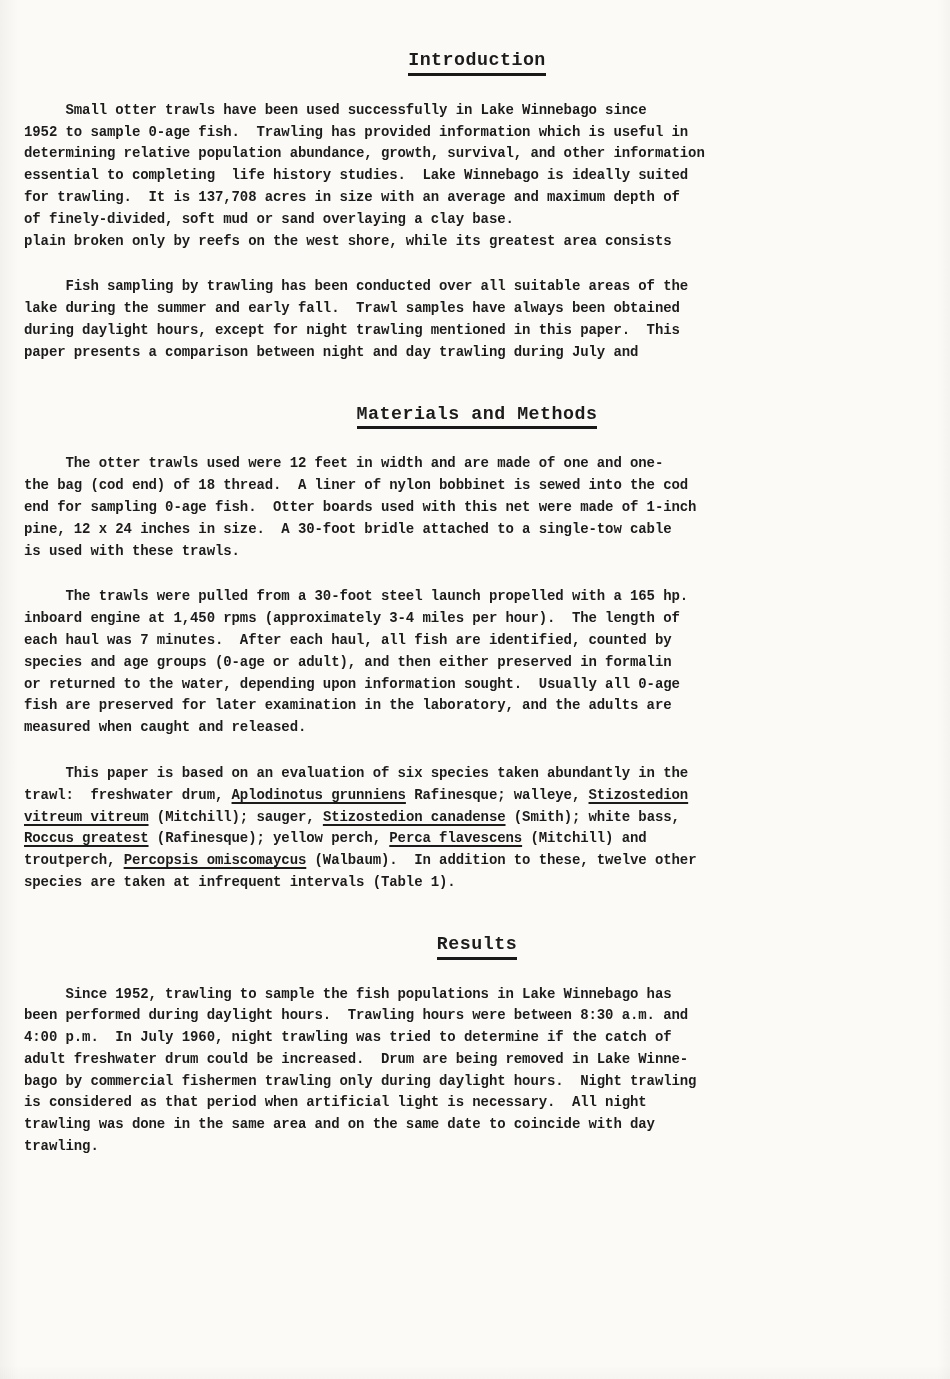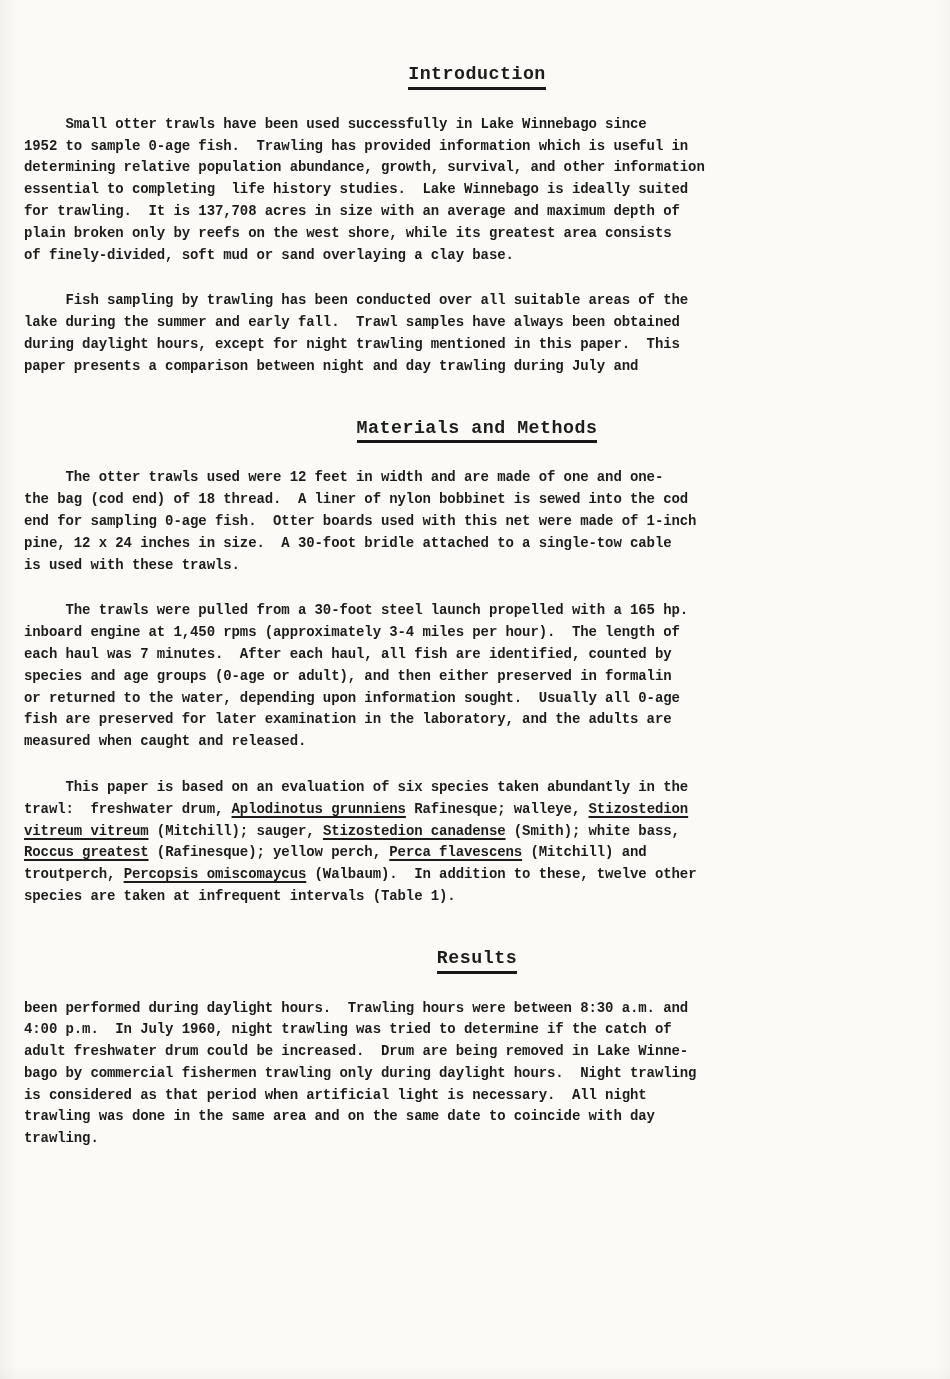--- a/index.html
+++ b/index.html
@@ -19,21 +19,21 @@
     content: "";
     position: absolute;
     inset: 0;
     pointer-events: none;
     background:
       linear-gradient(90deg, rgba(120,120,115,0.07) 0, rgba(0,0,0,0) 18px),
       linear-gradient(270deg, rgba(120,120,115,0.05) 0, rgba(0,0,0,0) 12px),
       linear-gradient(0deg, rgba(120,120,115,0.04) 0, rgba(0,0,0,0) 14px);
   }
   .doc {
-    padding: 64px 20px 0 24px;
+    padding: 50px 20px 0 24px;
     position: relative;
   }
   .heading {
     text-align: center;
     font-size: 18.3px;
     line-height: 21.8px;
     font-weight: 700;
     margin-bottom: 24px;
     letter-spacing: 0.5px;
   }
@@ -64,22 +64,22 @@
 <body>
 
 <main class="doc" id="doc">
     <div class="heading"><span class="heading-text">Introduction</span></div>
     <div class="para">
       <div class="line"><span>     Small otter trawls have been used successfully in Lake Winnebago since</span></div>
       <div class="line"><span>1952 to sample 0-age fish.  Trawling has provided information which is useful in</span></div>
       <div class="line"><span>determining relative population abundance, growth, survival, and other information</span></div>
       <div class="line"><span>essential to completing  life history studies.  Lake Winnebago is ideally suited</span></div>
       <div class="line"><span>for trawling.  It is 137,708 acres in size with an average and maximum depth of</span></div>
+      <div class="line"><span>of finely-divided, soft mud or sand overlaying a clay base.</span></div>
       <div class="line"><span>plain broken only by reefs on the west shore, while its greatest area consists</span></div>
-      <div class="line"><span>of finely-divided, soft mud or sand overlaying a clay base.</span></div>
     </div>
     <div class="para">
       <div class="line"><span>     Fish sampling by trawling has been conducted over all suitable areas of the</span></div>
       <div class="line"><span>lake during the summer and early fall.  Trawl samples have always been obtained</span></div>
       <div class="line"><span>during daylight hours, except for night trawling mentioned in this paper.  This</span></div>
       <div class="line"><span>paper presents a comparison between night and day trawling during July and</span></div>
     </div>
     <div class="heading"><span class="heading-text">Materials and Methods</span></div>
     <div class="para">
       <div class="line"><span>     The otter trawls used were 12 feet in width and are made of one and one-</span></div>
@@ -100,20 +100,21 @@
     <div class="para">
       <div class="line"><span>     This paper is based on an evaluation of six species taken abundantly in the</span></div>
       <div class="line"><span>trawl:  freshwater drum, </span><span class="u">Aplodinotus grunniens</span><span> Rafinesque; walleye, </span><span class="u">Stizostedion</span></div>
       <div class="line"><span class="u">vitreum vitreum</span><span> (Mitchill); sauger, </span><span class="u">Stizostedion canadense</span><span> (Smith); white bass,</span></div>
       <div class="line"><span class="u">Roccus greatest</span><span> (Rafinesque); yellow perch, </span><span class="u">Perca flavescens</span><span> (Mitchill) and</span></div>
       <div class="line"><span>troutperch, </span><span class="u">Percopsis omiscomaycus</span><span> (Walbaum).  In addition to these, twelve other</span></div>
       <div class="line"><span>species are taken at infrequent intervals (Table 1).</span></div>
     </div>
     <div class="heading"><span class="heading-text">Results</span></div>
     <div class="para">
+      <div class="line"><span>     Since 1952, trawling to sample the fish populations in Lake Winnebago has</span></div>
       <div class="line"><span>been performed during daylight hours.  Trawling hours were between 8:30 a.m. and</span></div>
       <div class="line"><span>4:00 p.m.  In July 1960, night trawling was tried to determine if the catch of</span></div>
       <div class="line"><span>adult freshwater drum could be increased.  Drum are being removed in Lake Winne-</span></div>
       <div class="line"><span>bago by commercial fishermen trawling only during daylight hours.  Night trawling</span></div>
       <div class="line"><span>is considered as that period when artificial light is necessary.  All night</span></div>
       <div class="line"><span>trawling was done in the same area and on the same date to coincide with day</span></div>
       <div class="line"><span>trawling.</span></div>
     </div>
   </main>
 

